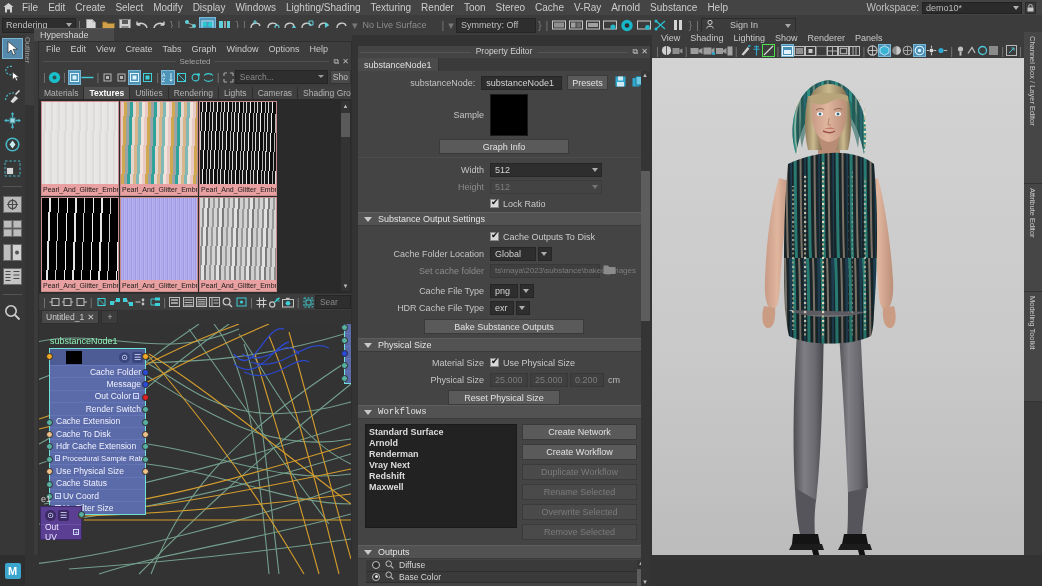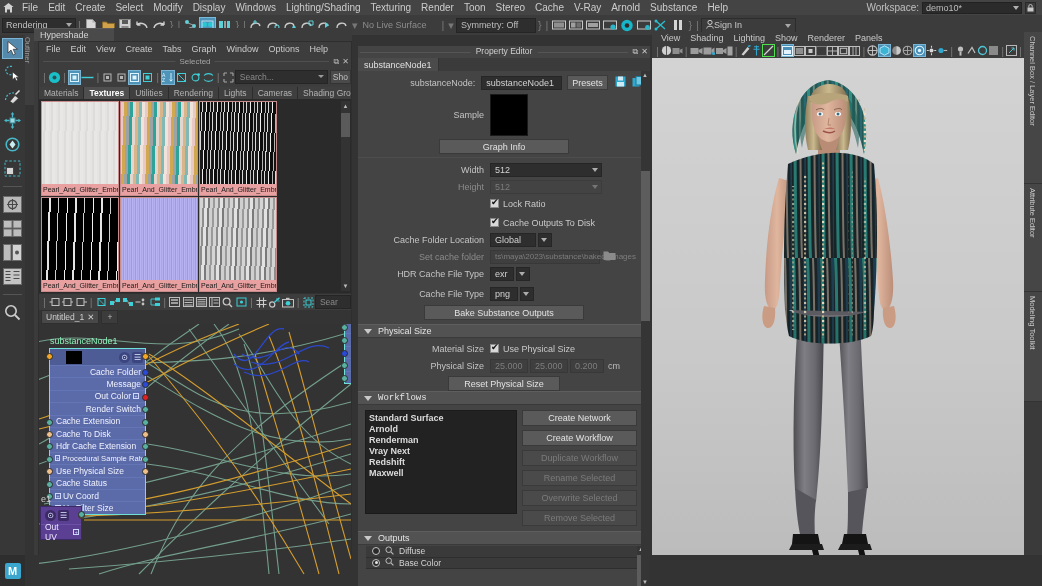--- a/index.html
+++ b/index.html
@@ -26,21 +26,21 @@
   
   .toolrow { position:absolute; left:0; top:15px; width:1042px; height:20px; background:#3c3c3c; display:flex; align-items:center; padding-left:2px; }
   .combo { width:74px; height:15px; background:#2e2e2e; border:1px solid #252525; font-size:9px; color:#c0c0c0; display:flex; align-items:center; padding-left:3px; position:relative;}
   .combo .arw { position:absolute; right:3px; top:4px; border-left:3.5px solid transparent;border-right:3.5px solid transparent;border-top:4px solid #a8a8a8;}
   .brk { color:#777; font-size:11px; margin:0 2px; }
   .tbtn { width:17px;height:17px; display:flex;align-items:center;justify-content:center; }
   .tbtn svg { display:block; }
   .tbtn.on { background:#4e93b8; border:1px solid #79b9d9;}
   .nolive { width:80px;height:15px;background:#3c3c3c;font-size:9px;color:#8d8d8d;display:flex;align-items:center;padding-left:3px;}
   .symfield { width:80px;height:15px;background:#2e2e2e;border:1px solid #252525;font-size:9px;color:#bdbdbd;display:flex;align-items:center;padding-left:4px;}
-  .signin { width:95px;height:15px;background:#3c3c3c;border:1px solid #2c2c2c;font-size:9px;color:#c7c7c7;display:flex;align-items:center;gap:0;padding-left:4px;position:relative;}
+  .signin { width:95px;height:15px;background:#3c3c3c;border:1px solid #2c2c2c;font-size:9px;color:#c7c7c7;display:flex;align-items:center;gap:16px;padding-left:4px;position:relative;}
   .signin .arw2 { position:absolute;right:4px;top:5px;border-left:3.5px solid transparent;border-right:3.5px solid transparent;border-top:4px solid #a8a8a8;}
   .shelfico { position:absolute; right:4px; top:17px; display:flex; gap:5px; align-items:center;}
 
   
   .leftcol { position:absolute; left:0; top:35px; width:25px; height:520px; background:#373737; padding-top:3px; display:flex; flex-direction:column; align-items:center; gap:3px;}
   .ltool { width:21px;height:21px; display:flex;align-items:center;justify-content:center; border:1px solid transparent;}
   .ltool.sel { background:#5589ab; border-color:#7cb4d3;}
   .lhr { width:19px;height:1px;background:#555; margin:4px 0;}
   .outliner-tab { position:absolute; left:25px; top:35px; width:9px; height:70px; background:#3e3e3e; }
   .outliner-tab span { display:block; transform:rotate(90deg); transform-origin:left top; font-size:7.5px; color:#9a9a9a; white-space:nowrap; margin-left:7px; margin-top:2px;}
@@ -984,20 +984,24 @@
         </div>
       </div>
       <div class="prow2">
         <div class="plab"></div>
         <div class="chkrow">
           <span class="chk"></span>
           <span>Lock Ratio</span>
         </div>
       </div>
 
+      <div class="sectionhdr">
+        <span class="tri"></span>
+        <span>Substance Output Settings</span>
+      </div>
 
       <div class="prow2" style="margin-top:2px;">
         <div class="plab"></div>
         <div class="chkrow">
           <span class="chk"></span>
           <span>Cache Outputs To Disk</span>
         </div>
       </div>
       <div class="prow2">
         <div class="plab">Cache Folder Location</div>
@@ -1010,30 +1014,30 @@
       </div>
       <div class="prow2">
         <div class="plab dim">Set cache folder</div>
         <div class="pfield dim" style="width:110px;font-size:8px">ts\maya\2023\substance\baked_images</div>
         <span style="margin-left:3px">
           <svg width="13" height="11" viewBox="0 0 13 11">
               <path d="M0.5 1.5h4.5l1.2 1.4h6.3v7h-12z" fill="#8b8b8b"></path>
             </svg>
         </span>
       </div>
+      <div class="prow2" style="margin-top:3px;">
+        <div class="plab">Cache File Type</div>
+        <div class="dropdn" style="width:28px">png</div>
+        <div class="dropdn" style="width:14px;margin-left:2px;">
+          <span class="ar" style="right:4px"></span>
+        </div>
+      </div>
       <div class="prow2">
         <div class="plab">HDR Cache File Type</div>
         <div class="dropdn" style="width:24px">exr</div>
-        <div class="dropdn" style="width:14px;margin-left:2px;">
-          <span class="ar" style="right:4px"></span>
-        </div>
-      </div>
-      <div class="prow2" style="margin-top:3px;">
-        <div class="plab">Cache File Type</div>
-        <div class="dropdn" style="width:28px">png</div>
         <div class="dropdn" style="width:14px;margin-left:2px;">
           <span class="ar" style="right:4px"></span>
         </div>
       </div>
       <div style="display:flex;justify-content:center;margin-top:3px;">
         <div class="pbtn" style="width:160px">Bake Substance Outputs</div>
       </div>
 
       <div class="sectionhdr" style="margin-top:4px;">
         <span class="tri"></span>

